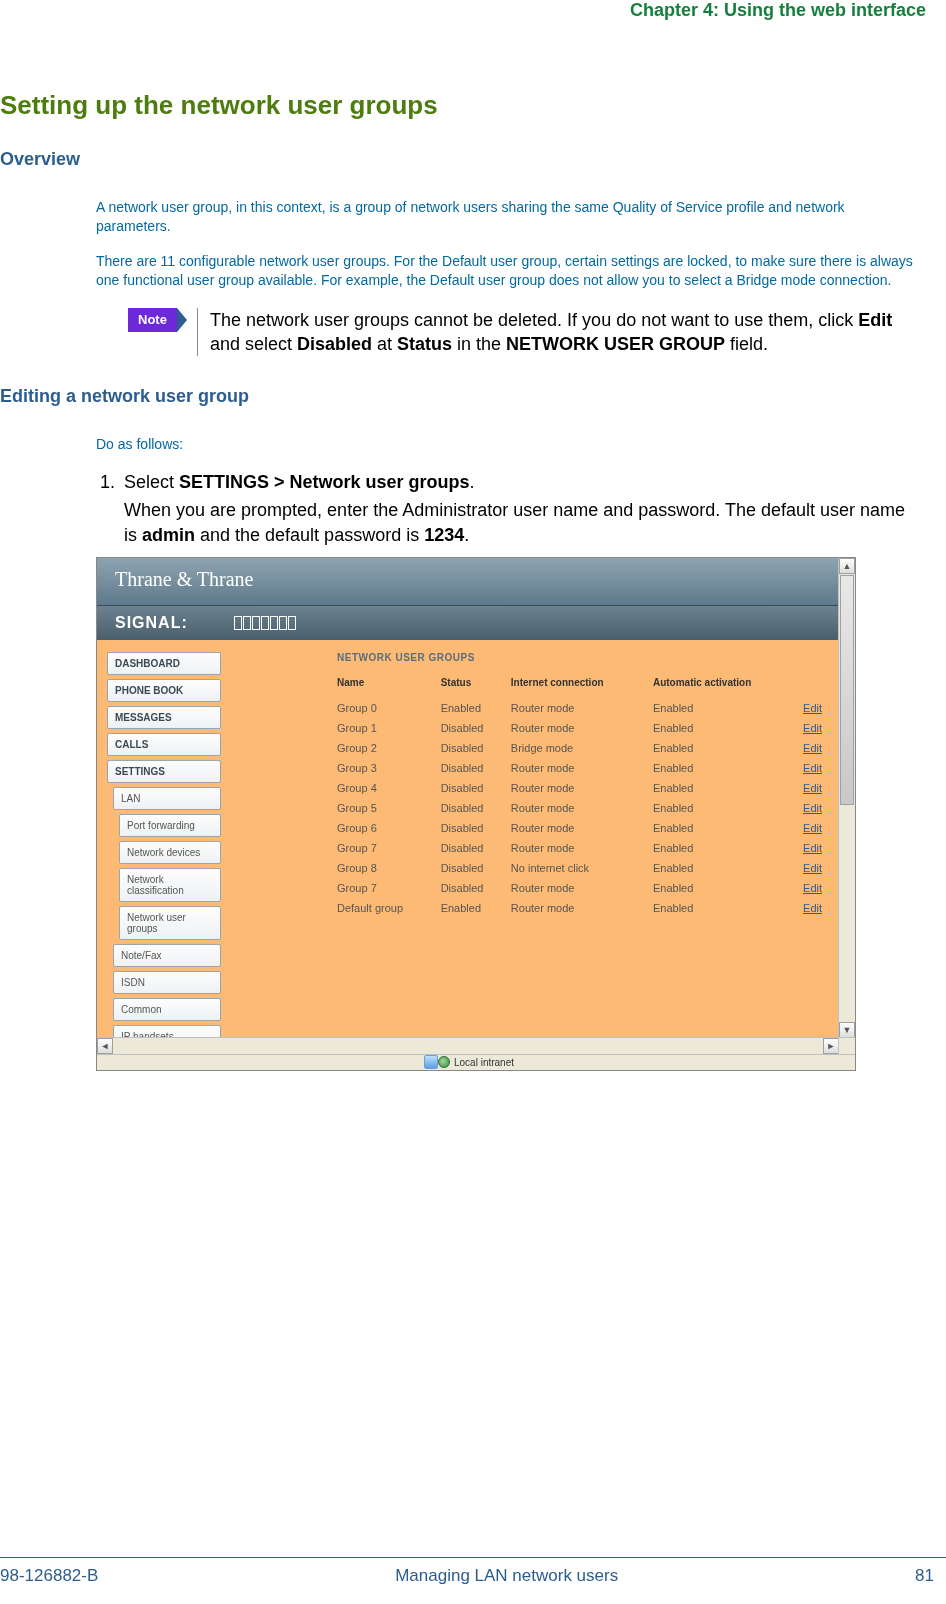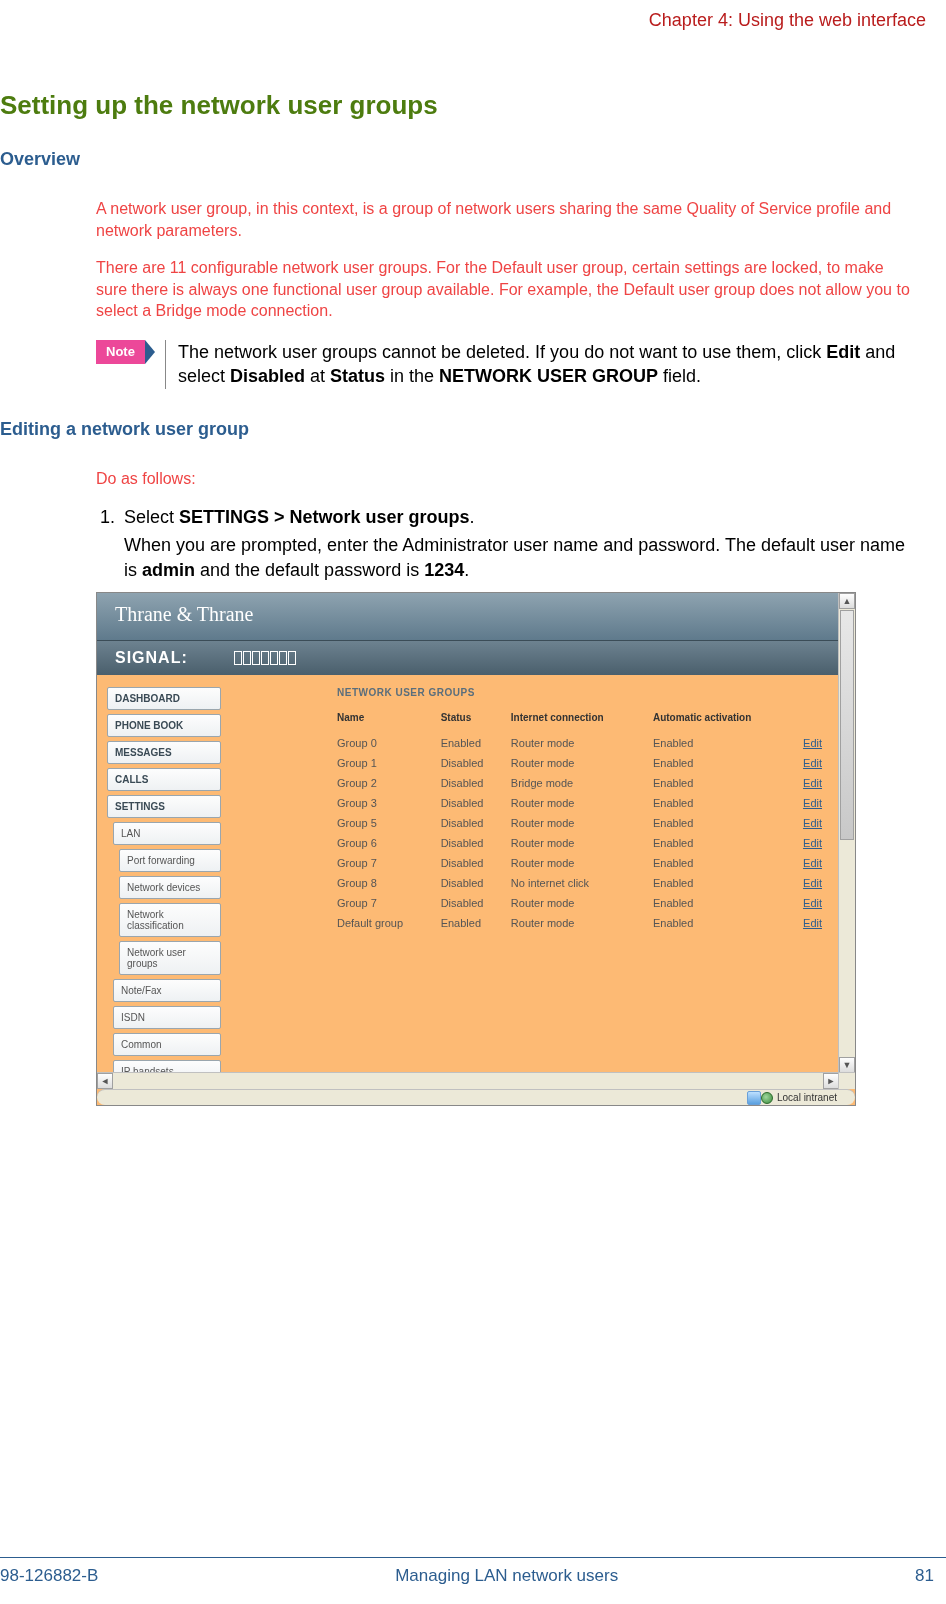--- a/index.html
+++ b/index.html
@@ -14,25 +14,25 @@
     box-sizing: border-box;
   }
   .page {
     position: relative;
     width: 946px;
     height: 1604px;
     padding: 0;
   }
   .running-header {
     position: absolute;
-    top: 10px;
+    top: 0;
     right: 20px;
-    color: #b91c1c;
+    color: #15803d;
     font-size: 18px;
-    font-weight: 400;
+    font-weight: 700;
   }
   .content-area {
     position: absolute;
     top: 90px;
     left: 0;
     right: 0;
     padding: 0 32px 0 0;
   }
   h1.section-title {
     color: #4d7c0f;
@@ -44,41 +44,42 @@
   h2.subheading {
     color: #2c5d8f;
     font-size: 18px;
     font-weight: 700;
     margin: 0 0 28px 0;
   }
   .body-block {
     margin-left: 96px;
   }
   p.para {
-    font-size: 16px;
+    font-size: 14px;
     line-height: 1.35;
     margin: 0 0 16px 0;
-    color: #ef4444;
+    color: #0369a1;
   }
   .note-row {
     display: flex;
     align-items: flex-start;
     margin: 18px 0 30px 0;
   }
   .note-badge {
-    background: #ec4899;
+    background: #6d28d9;
     color: #fff;
     font-weight: 700;
     font-size: 13px;
     padding: 3px 10px;
     position: relative;
     margin-right: 12px;
     height: 18px;
     line-height: 18px;
     flex-shrink: 0;
+    margin-left: 32px;
   }
   .note-badge::after {
     content: "";
     position: absolute;
     right: -10px;
     top: 0;
     width: 0; height: 0;
     border-top: 12px solid transparent;
     border-bottom: 12px solid transparent;
     border-left: 10px solid #2c5d8f;
@@ -266,27 +267,26 @@
   }
   .h-scrollbar .arrow.left { left: 0; }
   .h-scrollbar .arrow.right { right: 0; }
   .status-bar {
     position: absolute;
     left: 0; right: 0; bottom: 0;
     height: 16px;
     background: #ece9d8;
     border-top: 1px solid #c0c0c0;
     display: flex;
-    justify-content: flex-end;
+    justify-content: center;
     align-items: center;
     font-size: 10px;
     color: #333;
     padding: 0 18px 0 4px;
     box-sizing: border-box;
-    border-radius: 8px;
   }
   .status-bar .ie-icon {
     width: 14px; height: 14px;
     border: 1px solid #6aa0d8;
     border-radius: 2px;
     background: linear-gradient(#bde0ff,#5aa0e0);
     box-sizing: border-box;
   }
   .status-bar .zone {
     display: flex;
@@ -434,20 +434,27 @@
                     <td><span class="edit-link">Edit</span></td>
                   </tr>
                   <tr>
                     <td>Group 3</td>
                     <td>Disabled</td>
                     <td>Router mode</td>
                     <td>Enabled</td>
                     <td><span class="edit-link">Edit</span></td>
                   </tr>
                   <tr>
+                    <td>Group 4</td>
+                    <td>Disabled</td>
+                    <td>Router mode</td>
+                    <td>Enabled</td>
+                    <td><span class="edit-link">Edit</span></td>
+                  </tr>
+                  <tr>
                     <td>Group 5</td>
                     <td>Disabled</td>
                     <td>Router mode</td>
                     <td>Enabled</td>
                     <td><span class="edit-link">Edit</span></td>
                   </tr>
                   <tr>
                     <td>Group 6</td>
                     <td>Disabled</td>
                     <td>Router mode</td>

